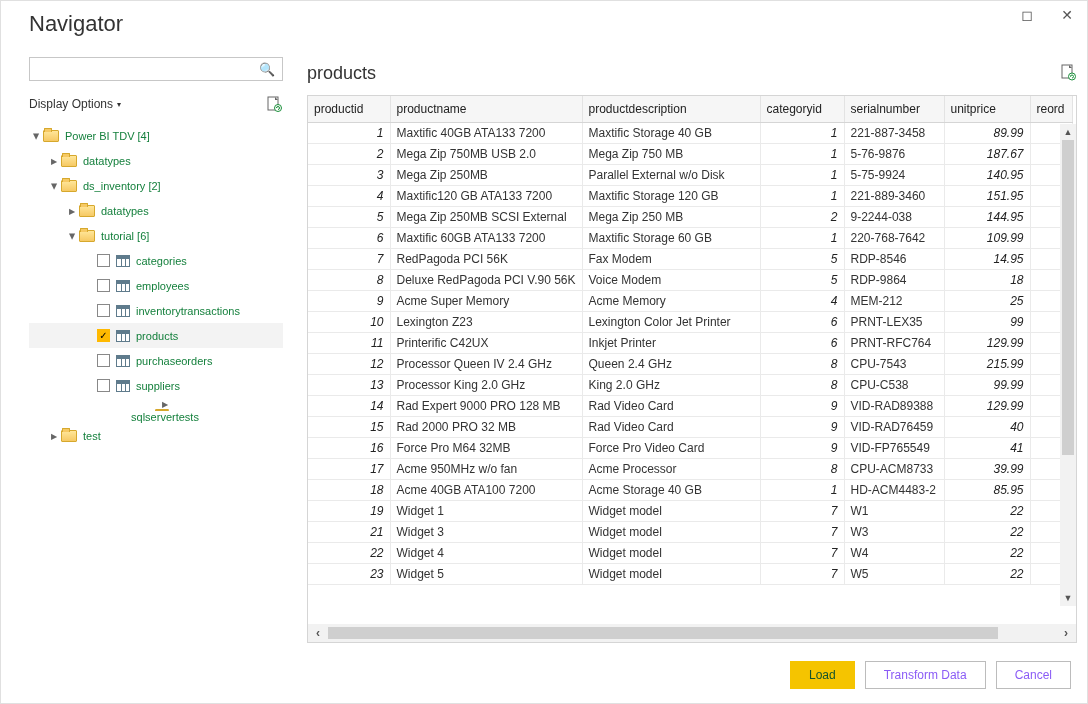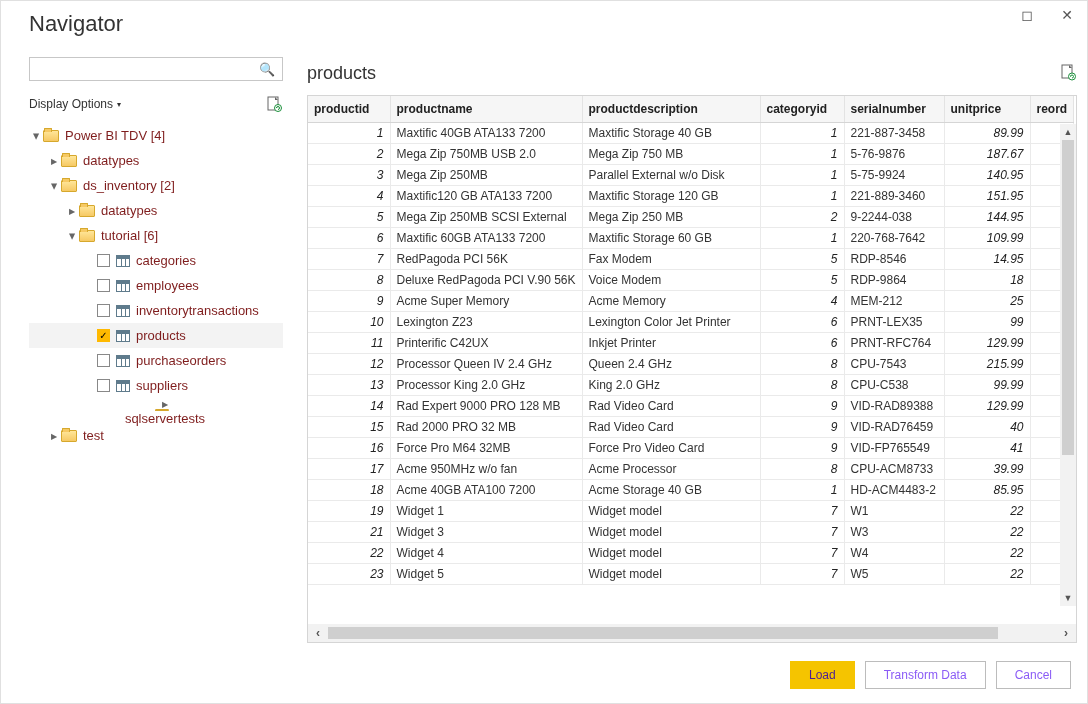--- a/index.html
+++ b/index.html
@@ -11,21 +11,21 @@
 .win-btn { width: 40px; height: 28px; display: flex; align-items: center; justify-content: center; cursor: pointer; color: #555; font-size: 14px; }
 .content { flex: 1; display: flex; padding: 8px 10px 6px 28px; gap: 24px; min-height: 0; }
 .left-pane { width: 254px; display: flex; flex-direction: column; }
 .search-row { display: flex; }
 .search-box { flex: 1; border: 1px solid #c7c7c7; height: 24px; display: flex; align-items: center; padding: 0 6px; }
 .search-box input { border: none; outline: none; flex: 1; font-size: 12px; }
 .search-icon { color: #b8a000; font-size: 13px; }
 .display-row { display: flex; align-items: center; justify-content: space-between; height: 30px; margin-top: 8px; margin-bottom: 4px; }
 .display-options { font-size: 12px; color: #333; cursor: pointer; display: flex; align-items: center; gap: 4px; }
 .refresh-btn { width: 18px; height: 18px; cursor: pointer; color: #333; font-size: 14px; display: flex; align-items: center; justify-content: center; }
-.tree { font-size: 13px; color: #7f1d1d; overflow: auto; flex: 1; }
+.tree { font-size: 11px; color: #15803d; overflow: auto; flex: 1; }
 .tree-node { display: flex; align-items: center; height: 25px; cursor: pointer; white-space: nowrap; }
 .tree-node.selected { background: #f3f3f3; }
 .tw { width: 14px; display: inline-flex; align-items: center; justify-content: center; font-size: 10px; color: #666; }
 .tree-toggle::before { content: "▶"; display: inline-block; font-size: 8px; color: #666; transform-origin: center; }
 .tree-toggle.open::before { transform: rotate(90deg); }
 .folder-icon { width: 16px; height: 12px; background: linear-gradient(#ffe699, #f6c964); border: 1px solid #d6a82d; border-radius: 1px; margin-right: 6px; display: inline-block; position: relative; }
 .folder-icon::before { content: ""; position: absolute; top: -3px; left: 0; width: 6px; height: 3px; background: #f6c964; border: 1px solid #d6a82d; border-bottom: none; border-radius: 1px 1px 0 0; }
 .db-icon { width: 14px; height: 14px; border: 1px solid #d6a82d; background: linear-gradient(#ffe699,#f6c964); border-radius: 3px 3px 2px 2px; margin-right: 6px; display: inline-block; position: relative; }
 .db-icon::before { content:""; position:absolute; left:2px; right:2px; top:2px; height:2px; background:#fff4; }
 .table-icon { width: 14px; height: 12px; border: 1px solid #5f7b8c; margin-right: 6px; display: inline-block; position: relative; background: #fff; }
@@ -34,35 +34,35 @@
 .chk { width: 13px; height: 13px; border: 1px solid #888; margin-right: 6px; display: inline-flex; align-items: center; justify-content: center; background: #fff; }
 .chk.checked { background: #ffb900; border-color: #ffb900; }
 .chk.checked::after { content: "✓"; font-size: 10px; color: #000; line-height: 1; }
 .right-pane { flex: 1; display: flex; flex-direction: column; min-width: 0; }
 .preview-header { display: flex; align-items: center; justify-content: space-between; height: 32px; }
 .preview-title { font-size: 18px; font-weight: 400; color: #333; }
 .preview-ref { width: 16px; height: 18px; cursor: pointer; color: #333; }
 .grid-wrap { border: 1px solid #d5d5d5; flex: 1; display: flex; flex-direction: column; min-height: 0; margin-top: 6px; position: relative; }
 .grid-scroll { flex: 1; overflow: hidden; position: relative; }
 table { border-collapse: collapse; font-size: 12px; color: #333; table-layout: fixed; }
-th { background: #f6f6f6; text-align: left; font-weight: 700; padding: 4px 6px; border-right: 1px solid #e3e3e3; border-bottom: 1px solid #d5d5d5; height: 26px; font-size: 12px; color: #222; }
+th { background: #f6f6f6; text-align: left; font-weight: 400; padding: 4px 6px; border-right: 1px solid #e3e3e3; border-bottom: 1px solid #d5d5d5; height: 26px; font-size: 12px; color: #222; }
 td { padding: 2px 6px; border-right: 1px solid #eaeaea; border-bottom: 1px solid #eaeaea; height: 21px; overflow: hidden; text-overflow: ellipsis; white-space: nowrap; }
 td.num { text-align: right; font-style: italic; color: #222; }
 .vscroll { position: absolute; right: 0; top: 28px; bottom: 18px; width: 16px; background: #f2f2f2; }
 .vscroll-up, .vscroll-down { height: 16px; display: flex; align-items: center; justify-content: center; font-size: 9px; color: #555; cursor: pointer; }
 .vscroll-track { position: absolute; top: 16px; bottom: 16px; left: 0; right: 0; }
 .vscroll-thumb { position: absolute; left: 2px; right: 2px; top: 0; height: 70%; background: #cfcfcf; border-radius: 0; }
 .vscroll-down { position: absolute; bottom: 0; left: 0; right: 0; }
 .hscroll { height: 18px; background: #f2f2f2; display: flex; align-items: center; }
 .hscroll-left, .hscroll-right { width: 20px; height: 18px; display: flex; align-items: center; justify-content: center; font-size: 12px; color: #555; cursor: pointer; font-weight: bold; }
 .hscroll-track { flex: 1; height: 12px; position: relative; }
 .hscroll-thumb { position: absolute; top: 0; bottom: 0; left: 0; width: 92%; background: #cfcfcf; }
 .footer { display: flex; justify-content: flex-end; gap: 10px; padding: 12px 16px 14px; }
 .btn { border: 1px solid #bcbcbc; background: #fff; padding: 6px 18px; font-size: 12px; cursor: pointer; color: #8b5cf6; }
-.btn.primary { background: #f5c400; border-color: #f5c400; color: #4c1d95; }
+.btn.primary { background: #f5c400; border-color: #f5c400; color: #14532d; }
 .col-id { width: 82px; }
 .col-name { width: 186px; }
 .col-desc { width: 178px; }
 .col-cat { width: 84px; }
 .col-serial { width: 100px; }
 .col-price { width: 86px; }
 .col-reord { width: 42px; }
 </style>
 </head>
 <body>

